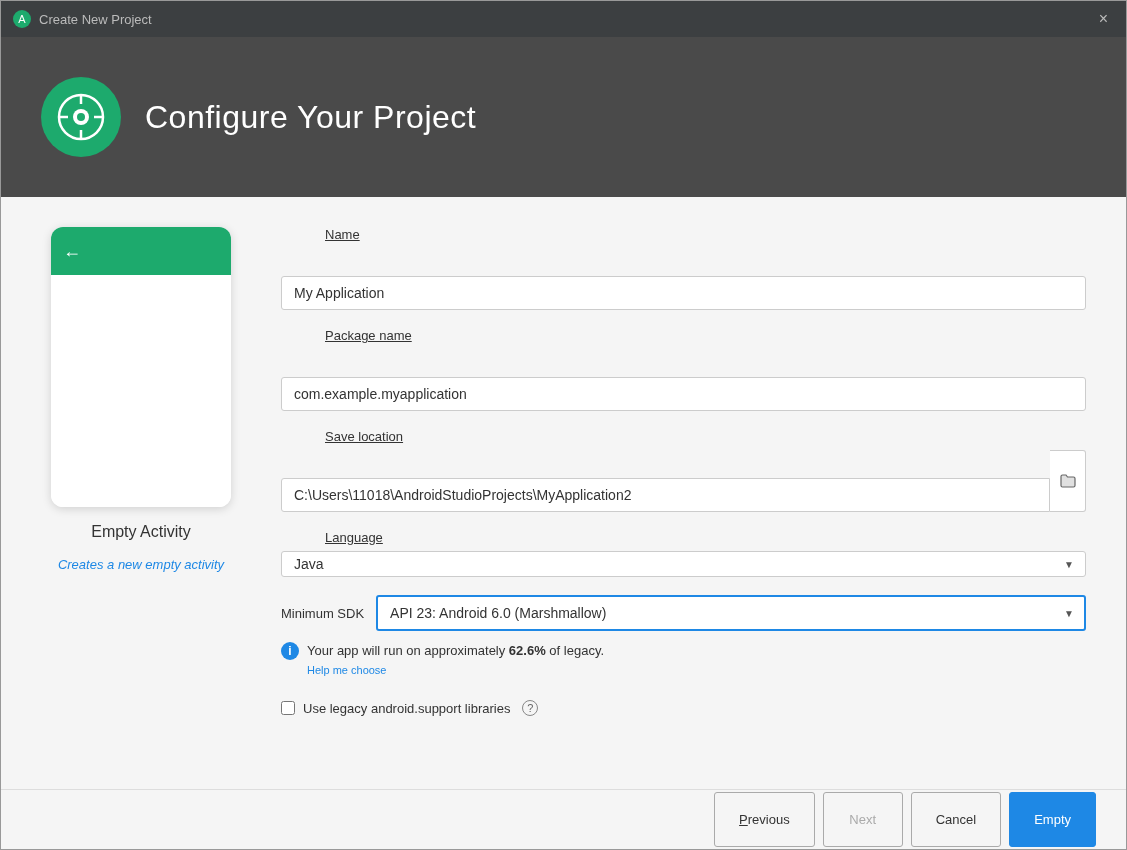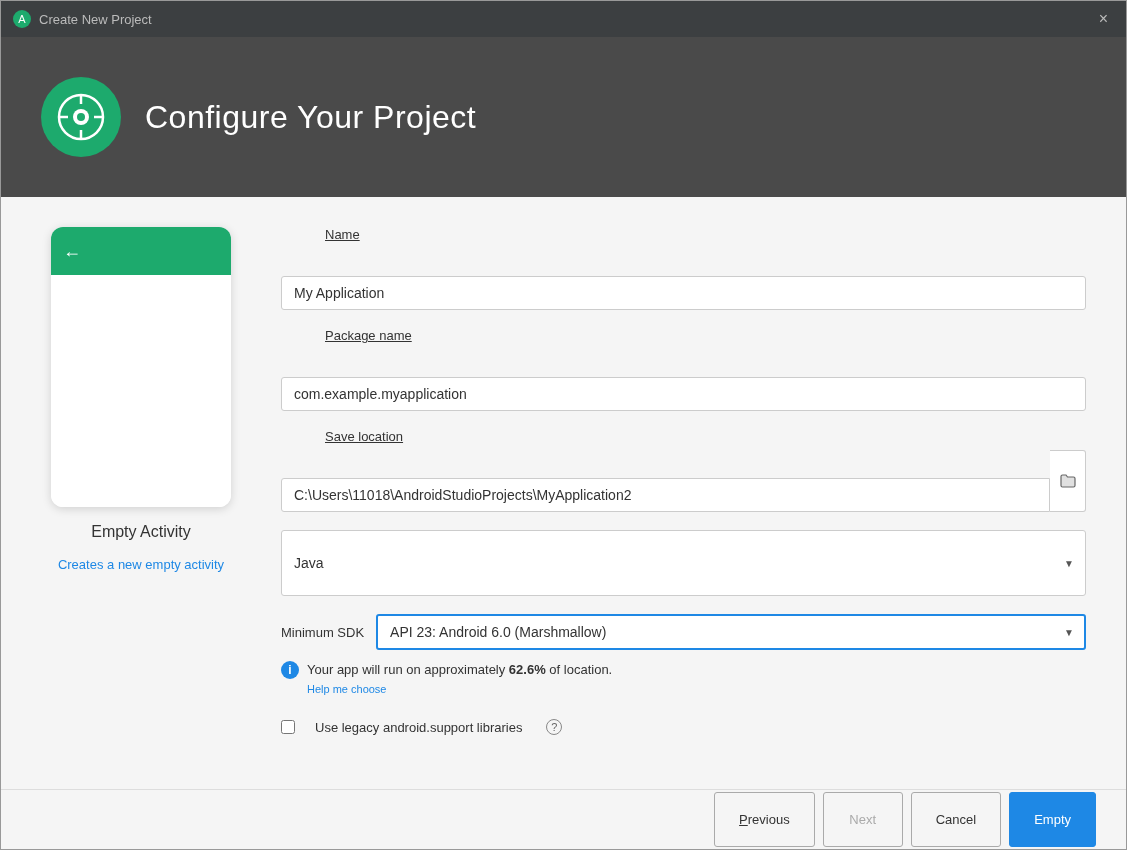--- a/index.html
+++ b/index.html
@@ -125,20 +125,21 @@
     }
     .activity-label {
       font-size: 16px;
       color: #333;
       font-weight: 500;
     }
     .activity-description {
       font-size: 13px;
       color: #1e88e5;
       text-align: center;
+      font-style: italic;
     }
     .right-panel {
       flex: 1;
       display: flex;
       flex-direction: column;
       gap: 18px;
     }
     .form-group {
       display: flex;
       flex-direction: column;
@@ -180,21 +181,21 @@
       border-radius: 0 3px 3px 0;
       cursor: pointer;
       display: flex;
       align-items: center;
       justify-content: center;
       color: #666;
       font-size: 14px;
     }
     .form-select {
       width: 100%;
-      padding: 24px 12px;
+      padding: 4px 12px;
       border: 1px solid #cccccc;
       border-radius: 3px;
       font-size: 14px;
       color: #333;
       background: white;
       appearance: none;
       outline: none;
       cursor: pointer;
     }
     .select-wrapper {
@@ -274,21 +275,21 @@
     }
     .help-link {
       color: #1e88e5;
       text-decoration: none;
       font-size: 11px;
       cursor: pointer;
     }
     .checkbox-row {
       display: flex;
       align-items: center;
-      gap: 20px;
+      gap: 8px;
       margin-top: 4px;
     }
     .checkbox-row input[type="checkbox"] {
       width: 14px;
       height: 14px;
       cursor: pointer;
     }
     .checkbox-label {
       font-size: 13px;
       color: #333;
@@ -405,20 +406,23 @@
           <input class="form-input" type="text" value="C:\Users\11018\AndroidStudioProjects\MyApplication2" style="">
           <button class="folder-btn">
             <svg width="16" height="14" viewBox="0 0 16 14" fill="none" xmlns="http://www.w3.org/2000/svg">
               <path d="M1 2.5C1 1.67 1.67 1 2.5 1H6L7.5 3H13.5C14.33 3 15 3.67 15 4.5V11.5C15 12.33 14.33 13 13.5 13H2.5C1.67 13 1 12.33 1 11.5V2.5Z" stroke="#666" stroke-width="1.2" fill="#e0e0e0"></path>
             </svg>
           </button>
         </div>
       </div>
 
       <div class="form-group">
+        <label class="form-label">
+          <span>Language</span>
+        </label>
         <div class="select-wrapper">
           <select class="form-select">
             <option value="Java">Java</option>
             <option value="Kotlin">Kotlin</option>
           </select>
         </div>
       </div>
 
       <div class="form-group">
         <div class="min-sdk-row">
@@ -435,21 +439,21 @@
               <option value="api24">API 24: Android 7.0 (Nougat)</option>
               <option value="api25">API 25: Android 7.1 (Nougat)</option>
               <option value="api26">API 26: Android 8.0 (Oreo)</option>
             </select>
           </div>
         </div>
 
         <div class="info-row">
           <div class="info-icon">i</div>
           <div>
-            <span class="info-text">Your app will run on approximately </span><strong class="info-text">62.6%</strong><span class="info-text"> of location.</span>
+            <span class="info-text">Your app will run on approximately </span><strong class="info-text">62.6%</strong><span class="info-text"> of legacy.</span>
             <br>
             <a class="help-link">Help me choose</a>
           </div>
         </div>
       </div>
 
       <div class="checkbox-row">
         <input type="checkbox" id="legacy-checkbox" style="">
         <label class="checkbox-label" for="legacy-checkbox">Use legacy android.support libraries</label>
         <div class="help-circle">?</div>

